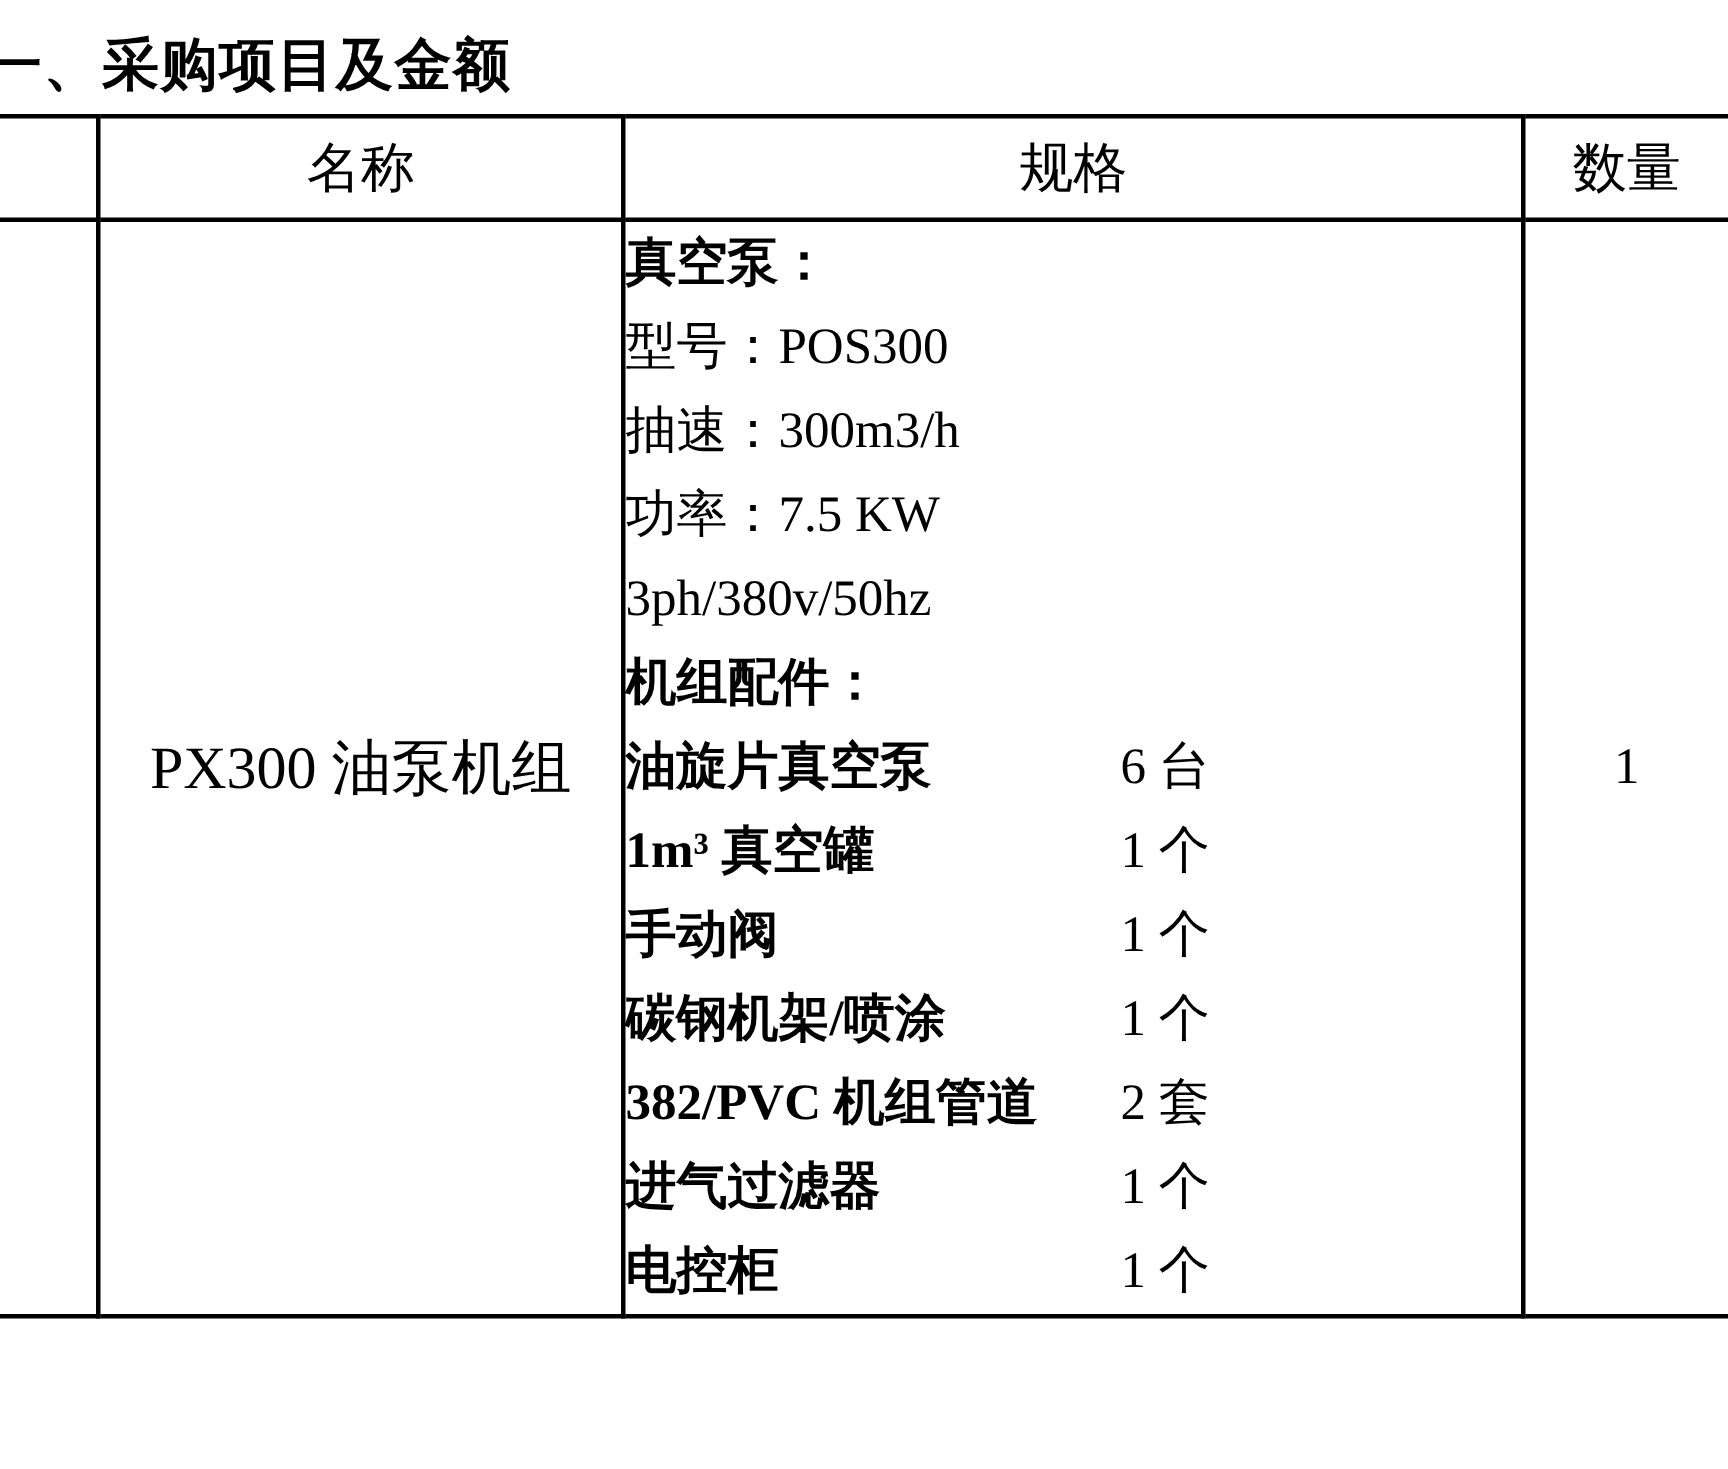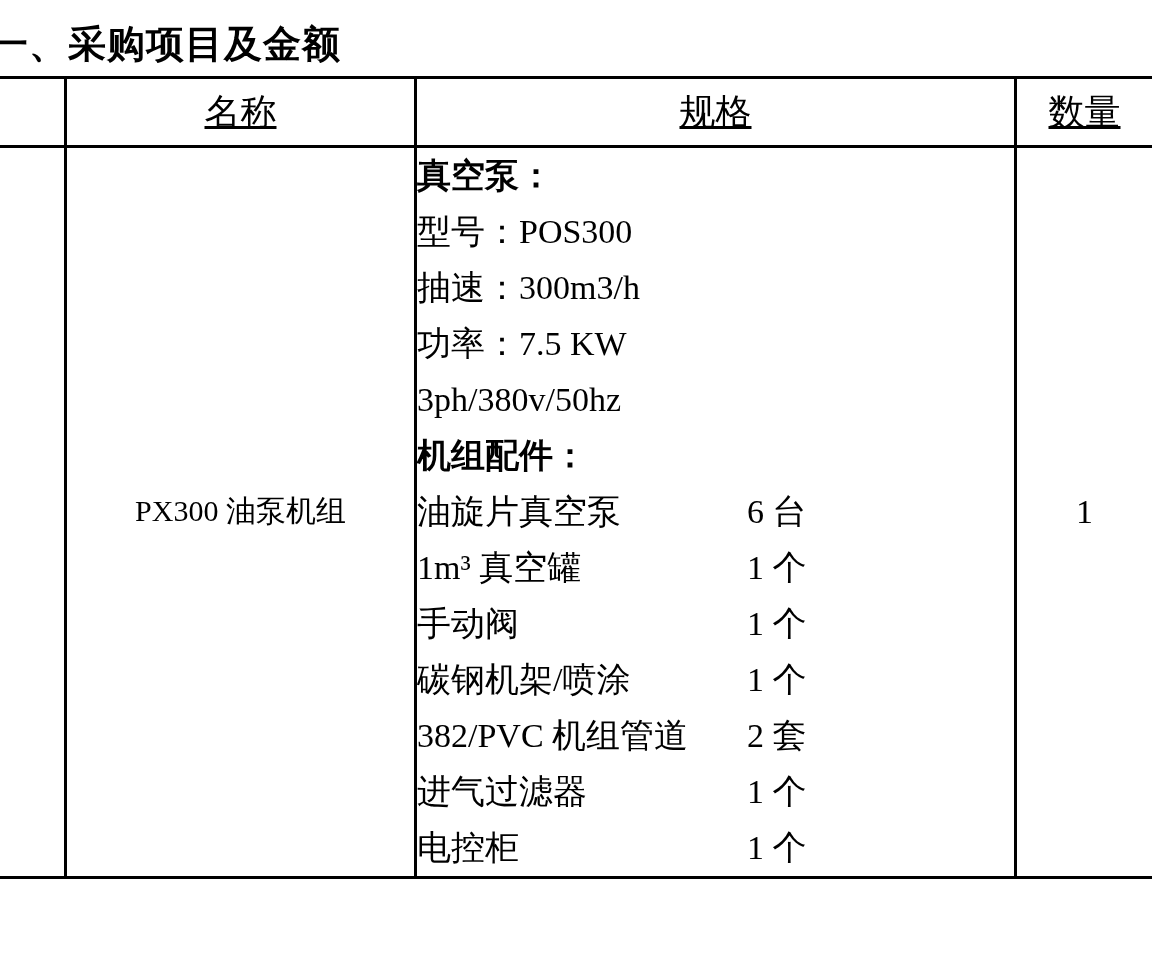--- a/index.html
+++ b/index.html
@@ -48,25 +48,24 @@
   col.c-spec  { width: 600px; }
   col.c-qty   { width: 138px; }
 
   .th-cell {
     text-align: center;
     font-size: 36px;
     font-weight: normal;
     height: 66px;
     line-height: 66px;
     white-space: nowrap;
-    text-decoration: underline;
   }
   .td-name {
     text-align: center;
-    font-size: 30px;
+    font-size: 40px;
     white-space: nowrap;
   }
   .td-qty {
     text-align: center;
     font-size: 34px;
   }
   .td-spec {
     padding: 14px 0 8px 6px;
     vertical-align: top;
     margin-top: 26px;
@@ -77,20 +76,21 @@
     white-space: nowrap;
     display: flex;
     align-items: baseline;
   }
   .spec-line.bold {
     font-weight: bold;
   }
   .spec-item-name {
     display: inline-block;
     min-width: 330px;
+    font-weight: bold;
   }
   .spec-item-qty {
     display: inline-block;
   }
 </style>
 </head>
 <body>
 
 <div class="page">
 

